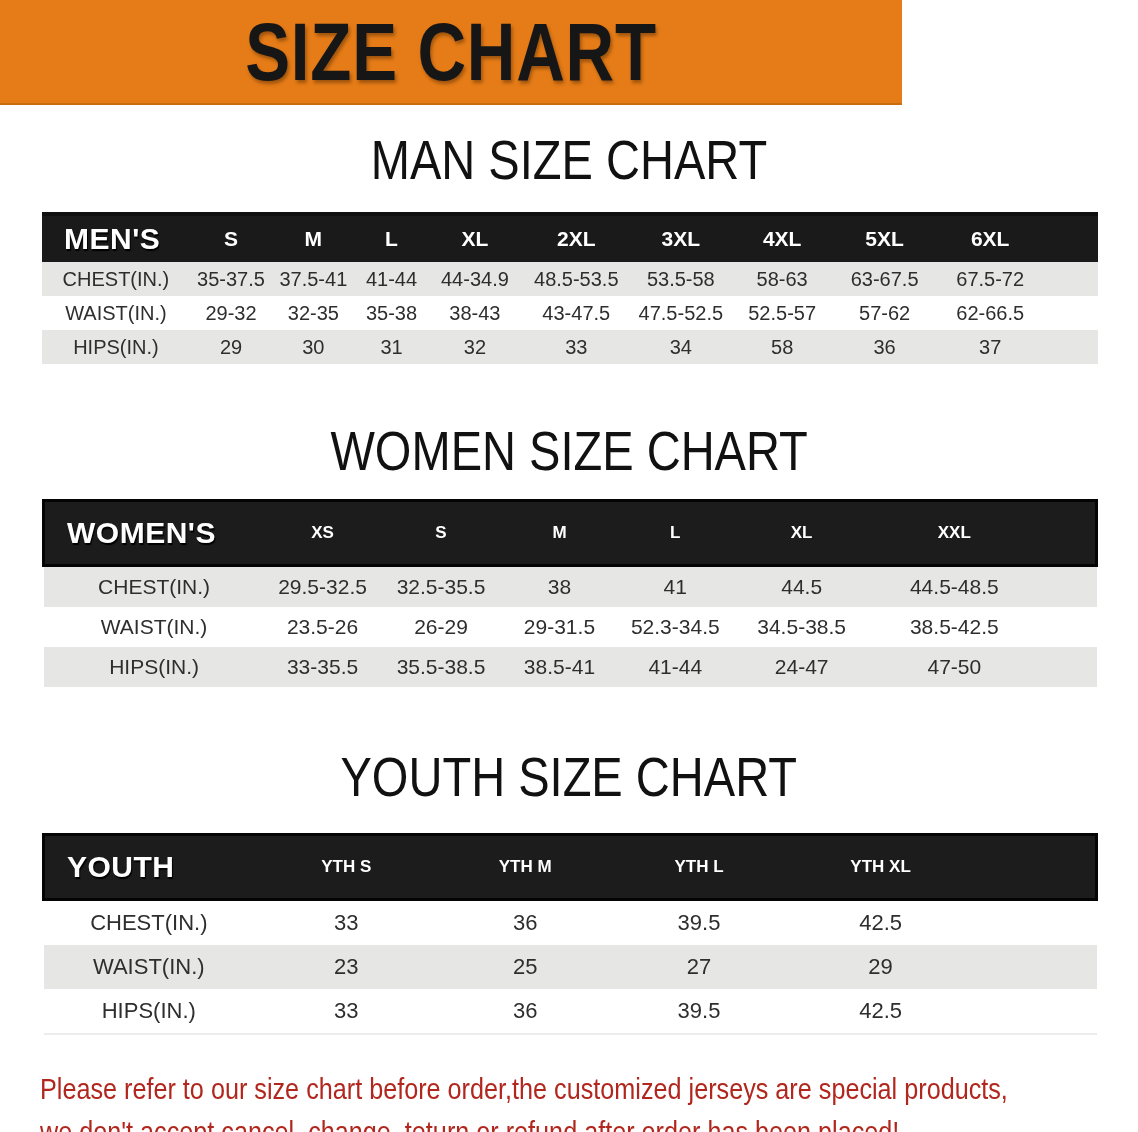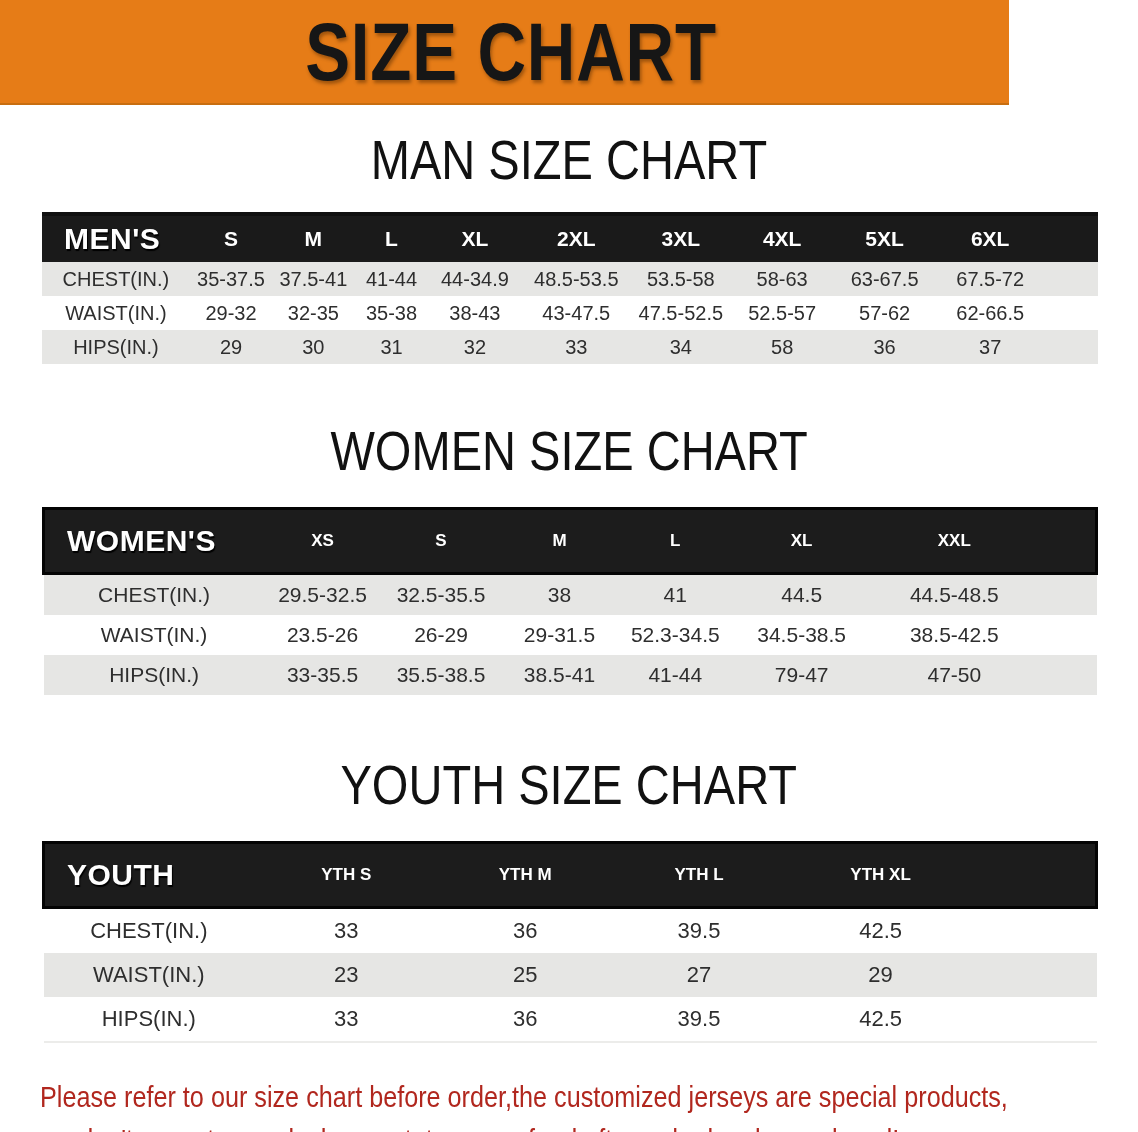--- a/index.html
+++ b/index.html
@@ -2,23 +2,23 @@
 <html><head>
 <meta charset="utf-8">
 <style>
   html,body{margin:0;padding:0;}
   body{
     width:1138px;height:1132px;overflow:hidden;background:#ffffff;
     font-family:"Liberation Sans","DejaVu Sans",sans-serif;
   }
   
   .banner{
-    width:997px;height:103px;background:#e67c17;
+    width:902px;height:103px;background:#e67c17;
     border-bottom:2px solid #c86e10;
-    display:flex;align-items:center;justify-content:center;padding-left:12px;
+    display:flex;align-items:center;justify-content:center;
   }
   .banner-title{
     font-size:82px;font-weight:700;color:#161616;letter-spacing:1px;
     display:inline-block;transform:scaleX(.82);transform-origin:center;
     text-shadow:2px 3px 4px rgba(70,35,0,.45);
     white-space:nowrap;
   }
   
   .section-heading{
     text-align:center;font-weight:400;color:#111;line-height:1;
@@ -27,21 +27,21 @@
   .section-heading > span{display:inline-block;transform:scaleX(.84);transform-origin:center;letter-spacing:0;}
   .h-man{margin-top:27px;}
   .h-women{margin-top:59px;}
   .h-youth{margin-top:62px;}
   
   table.size-table{
     border-collapse:collapse;table-layout:fixed;
     margin-left:42px;width:1056px;
   }
   .mt-man{margin-top:24px;}
-  .mt-women{margin-top:28px;}
+  .mt-women{margin-top:20px;}
   .mt-youth{margin-top:28px;}
   .size-table th,.size-table td{
     text-align:center;vertical-align:middle;padding:0;
     white-space:nowrap;overflow:hidden;
   }
   .size-table thead th{
     background:#1a1a1a;color:#fff;
   }
   .size-table thead .lbl-h{
     text-align:left;padding-left:22px;font-weight:700;font-size:30px;
@@ -199,21 +199,21 @@
         <td>34.5-38.5</td>
         <td>38.5-42.5</td>
         <td></td>
       </tr>
       <tr class="gray">
         <td>HIPS(IN.)</td>
         <td>33-35.5</td>
         <td>35.5-38.5</td>
         <td>38.5-41</td>
         <td>41-44</td>
-        <td>79-47</td>
+        <td>24-47</td>
         <td>47-50</td>
         <td></td>
       </tr>
     </tbody>
   </table>
 
 <div class="section-heading h-youth">
   <span>YOUTH SIZE CHART</span>
 </div>
 <table class="size-table t2 mt-youth">

